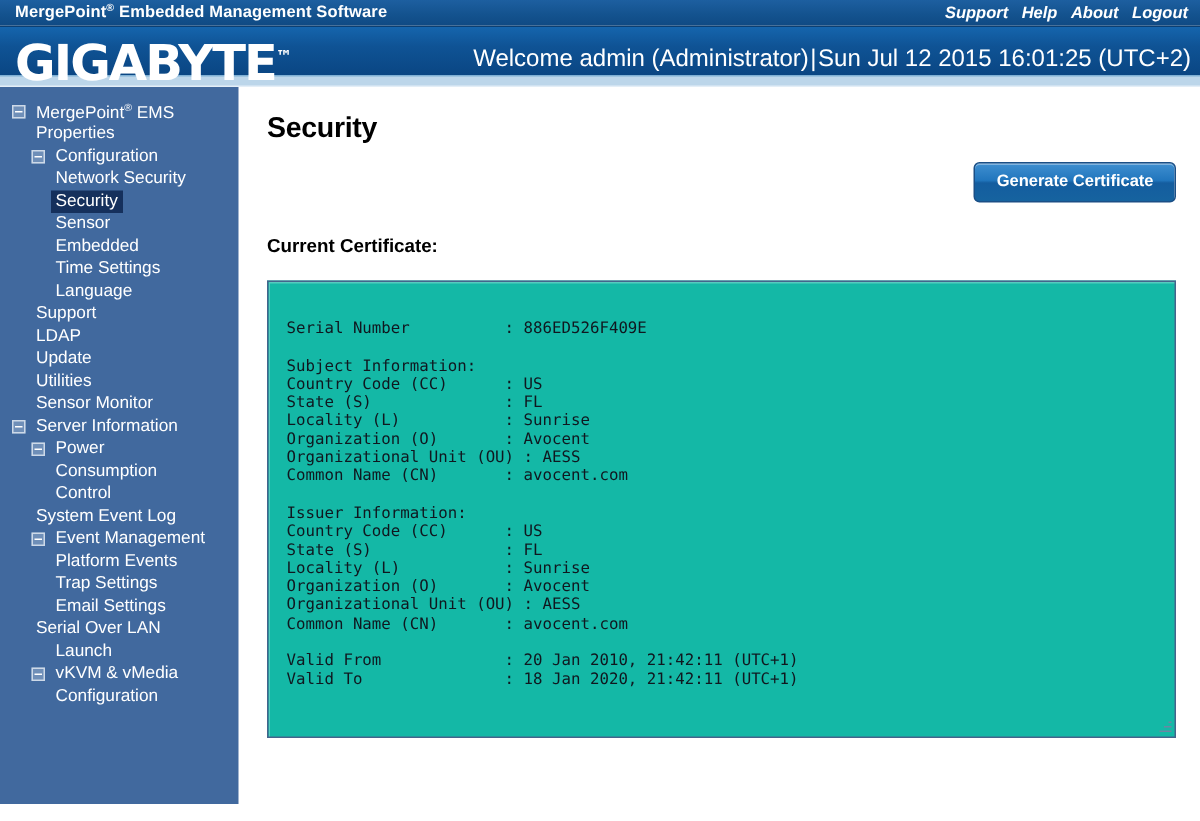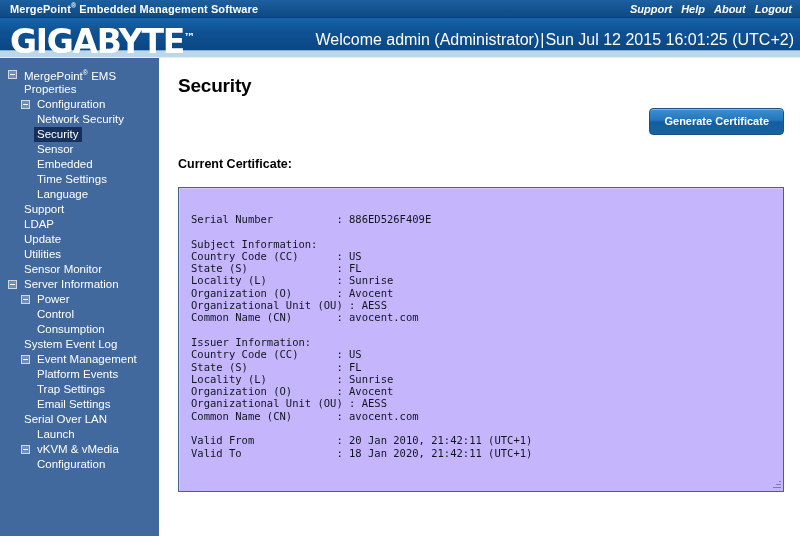--- a/index.html
+++ b/index.html
@@ -185,21 +185,21 @@
   }
   .section-label {
     margin: 60px 0 0 0;
     font-size: 12.5px;
     font-weight: bold;
     color: #000000;
   }
   .cert-box {
     margin-top: 16px;
     height: 305px;
-    background: #c4b5fd;
+    background: #14b8a6;
     border: 1px solid #44648c;
     box-shadow: inset 1px 1px 0 rgba(255,255,255,0.28);
     box-sizing: border-box;
     padding: 25px 0 0 12px;
     overflow: hidden;
     position: relative;
   }
   .cert-text {
     font-family: "DejaVu Sans Mono", monospace;
     font-size: 10.5px;
@@ -294,24 +294,24 @@
         </li>
         <li class="node lvl0">
           <span class="expander"></span>
           <span class="label">Server Information</span>
         </li>
         <li class="node lvl1">
           <span class="expander"></span>
           <span class="label">Power</span>
         </li>
         <li class="node lvl2">
+          <span class="label">Consumption</span>
+        </li>
+        <li class="node lvl2">
           <span class="label">Control</span>
-        </li>
-        <li class="node lvl2">
-          <span class="label">Consumption</span>
         </li>
         <li class="node lvl1">
           <span class="label">System Event Log</span>
         </li>
         <li class="node lvl1">
           <span class="expander"></span>
           <span class="label">Event Management</span>
         </li>
         <li class="node lvl2">
           <span class="label">Platform Events</span>

